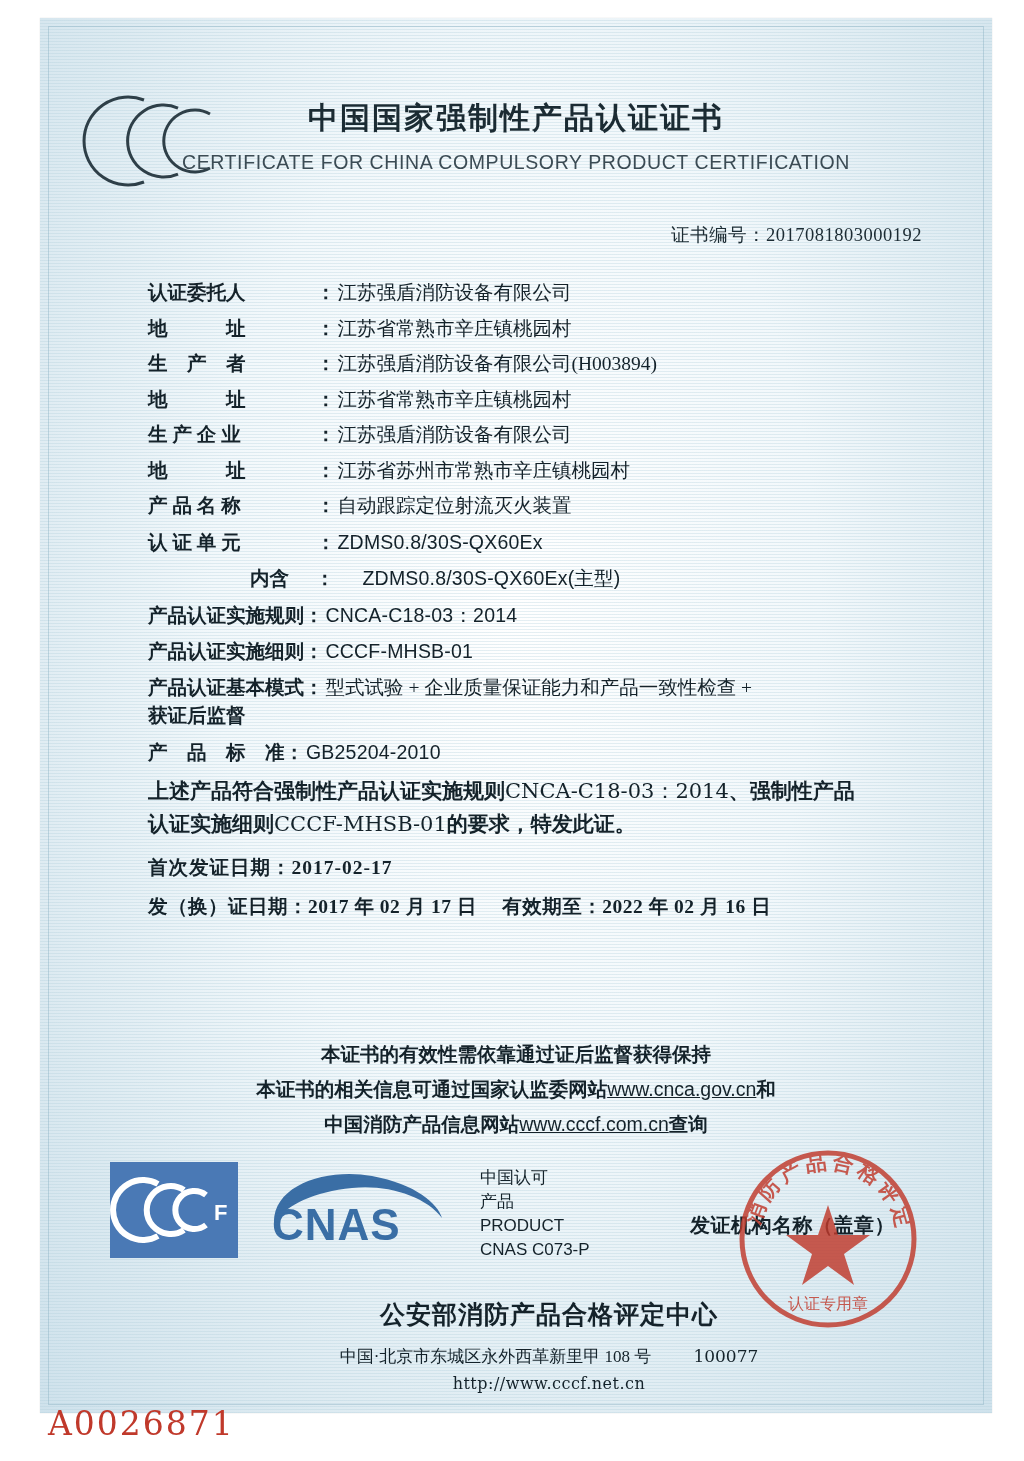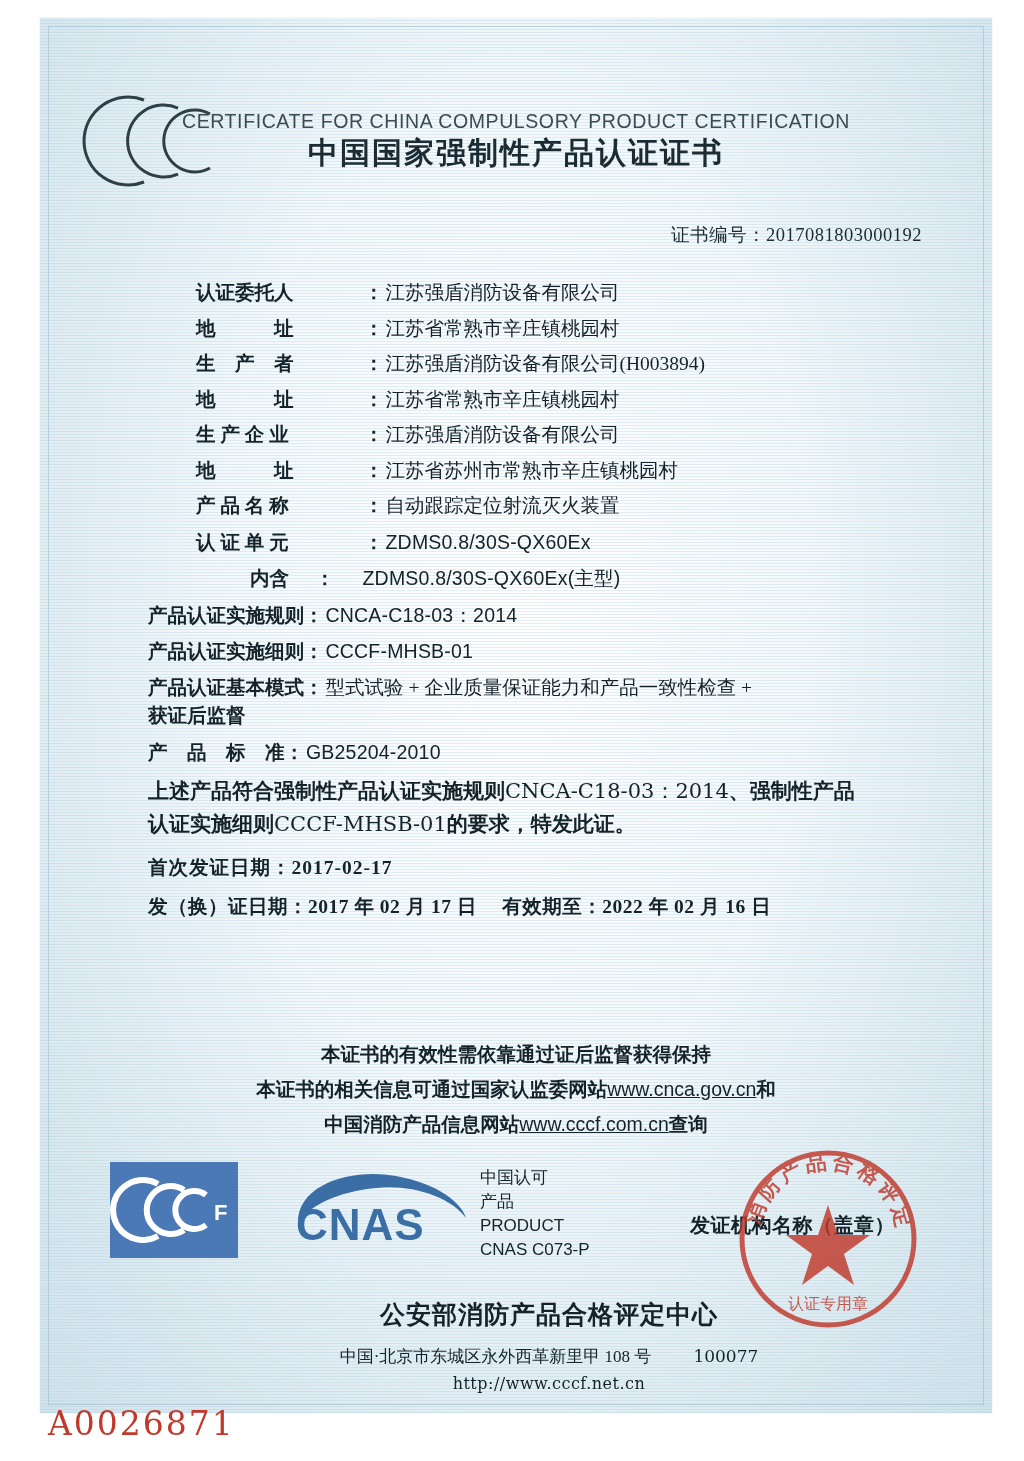--- a/index.html
+++ b/index.html
@@ -93,21 +93,21 @@
     align-items: baseline;
     margin-bottom: 9px;
     font-size: 19.5px;
     line-height: 1.36;
   }
   .lbl {
     font-weight: bold;
     white-space: nowrap;
     flex: 0 0 auto;
   }
-  .lbl.w1 { width: 168px; margin-left: 48px; }
+  .lbl.w1 { width: 168px; }
   .sep { font-weight: bold; }
   .val {
     margin-left: 2px;
     font-weight: normal;
   }
   .val.mono {
     font-family: Liberation Sans, sans-serif;
     letter-spacing: 0.2px;
   }
   .row-indent {
@@ -170,21 +170,21 @@
     width: 100%;
     height: 110px;
   }
   #cccf-logo {
     position: absolute;
     left: 70px; top: 2px;
     width: 128px; height: 96px;
   }
   #cnas-logo {
     position: absolute;
-    left: 250px; top: 8px;
+    left: 226px; top: 8px;
     width: 180px; height: 86px;
   }
   #cnas-text {
     position: absolute;
     left: 440px; top: 6px;
     font-family: "Liberation Sans", sans-serif;
     font-size: 17px;
     line-height: 1.42;
     color: #14222a;
   }
@@ -254,22 +254,22 @@
     <svg viewBox="0 0 140 106" width="140" height="106" aria-hidden="true">
       <g fill="none" stroke="#2e3f48" stroke-width="3">
         <path d="M62 12 A44 44 0 1 0 62 94"></path>
         <path d="M96 20 A36 36 0 1 0 96 86"></path>
         <path d="M128 26 A31 31 0 1 0 128 80"></path>
       </g>
     </svg>
   </div>
 
   <div id="header">
+    <div id="title-cn">中国国家强制性产品认证证书</div>
     <div id="title-en">CERTIFICATE FOR CHINA COMPULSORY PRODUCT CERTIFICATION</div>
-    <div id="title-cn">中国国家强制性产品认证证书</div>
   </div>
 
   <div id="cert-no">证书编号：2017081803000192</div>
 
   <div id="body">
 
     <div class="row">
       <span class="lbl w1">认证委托人</span>
       <span class="sep">：</span>
       <span class="val">江苏强盾消防设备有限公司</span>

